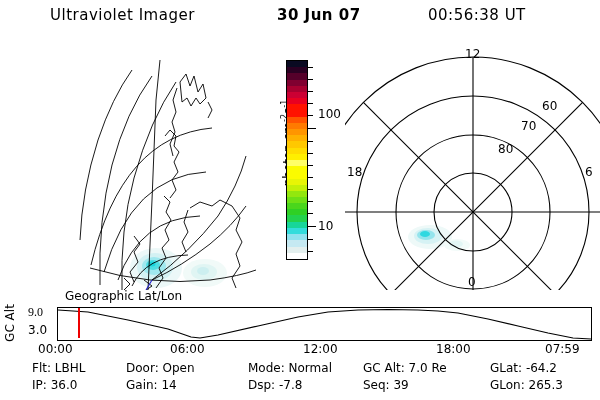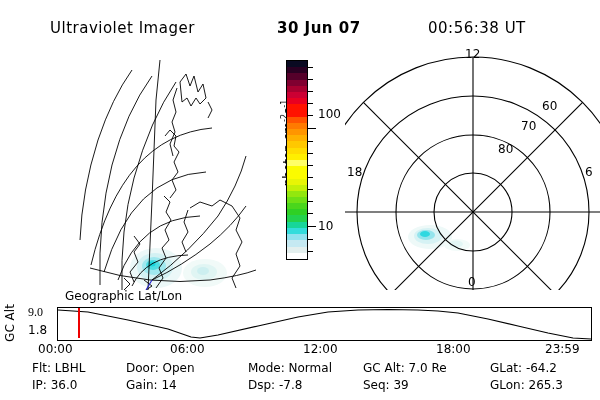--- a/index.html
+++ b/index.html
@@ -4,21 +4,21 @@
 <style>
   html,body{margin:0;padding:0;}
   body{
     width:600px;height:400px;background:#ffffff;
     font-family:"DejaVu Sans", sans-serif;
     color:#000000;overflow:hidden;position:relative;
   }
   .root{position:absolute;left:0;top:0;width:600px;height:400px;}
 
   
-  .header{position:absolute;left:0;top:17px;width:480px;height:24px;}
+  .header{position:absolute;left:0;top:4px;width:480px;height:24px;}
   .hdr-title{position:absolute;left:50px;top:2px;font-size:15px;letter-spacing:.5px;white-space:nowrap;}
   .hdr-date{position:absolute;left:277px;top:2px;font-size:15px;letter-spacing:.5px;white-space:nowrap;font-weight:bold;}
   .hdr-time{position:absolute;left:428px;top:2px;font-size:15px;letter-spacing:.5px;white-space:nowrap;}
 
   
   .geo-panel{position:absolute;left:60px;top:40px;width:200px;height:250px;}
   .geo-svg{position:absolute;left:0;top:0;}
 
   
   .cbar-wrap{position:absolute;left:265px;top:48px;width:80px;height:242px;}
@@ -221,39 +221,39 @@
     <div class="apex-lab" style="left:123px;top:235px;">0</div>
     <div class="apex-lab" style="left:2px;top:125px;">18</div>
   </div>
 
   <div class="cap-geo">Geographic Lat/Lon</div>
 
   <div class="strip">
     <div class="strip-ylabel">GC Alt</div>
 
     <div class="strip-ytick" style="top:2px;font-family:Liberation Serif, serif;">9.0</div>
-    <div class="strip-ytick" style="top:20px;">1.8</div>
+    <div class="strip-ytick" style="top:20px;">3.0</div>
 
     <div class="strip-box">
       <svg class="strip-svg" width="533" height="32" viewBox="0 0 533 32">
         <path fill="none" stroke="#000000" stroke-width="1.2" d="M 0 2 L 30 4 L 70 12 L 110 21 L 133 29 L 142 30
                  L 160 27 L 200 18 L 240 9 L 270 4 L 300 2 L 330 1.5
                  L 360 2 L 380 3 L 400 5 L 430 11 L 460 18 L 490 25
                  L 515 30 L 533 31"></path>
         <path fill="none" stroke="#000000" stroke-width="1.2" d="M 0 2 L 60 2 L 140 2 L 220 2 L 300 1.5 L 380 2 L 460 2 L 533 2" opacity="0.0"></path>
       </svg>
     </div>
 
     <div class="strip-marker" style="left:78px;"></div>
 
     <div class="strip-xtick" style="left:38px;">00:00</div>
     <div class="strip-xtick" style="left:170px;">06:00</div>
     <div class="strip-xtick" style="left:303px;">12:00</div>
     <div class="strip-xtick" style="left:436px;">18:00</div>
-    <div class="strip-xtick" style="left:545px;">23:59</div>
+    <div class="strip-xtick" style="left:545px;">07:59</div>
   </div>
 
   <div class="status">
     <div class="status-row r0">
       <div class="st c0">Flt: LBHL</div>
       <div class="st c2">Mode: Normal</div>
       <div class="st c1">Door: Open</div>
       <div class="st c3">GC Alt: 7.0 Re</div>
       <div class="st c4">GLat: -64.2</div>
     </div>

